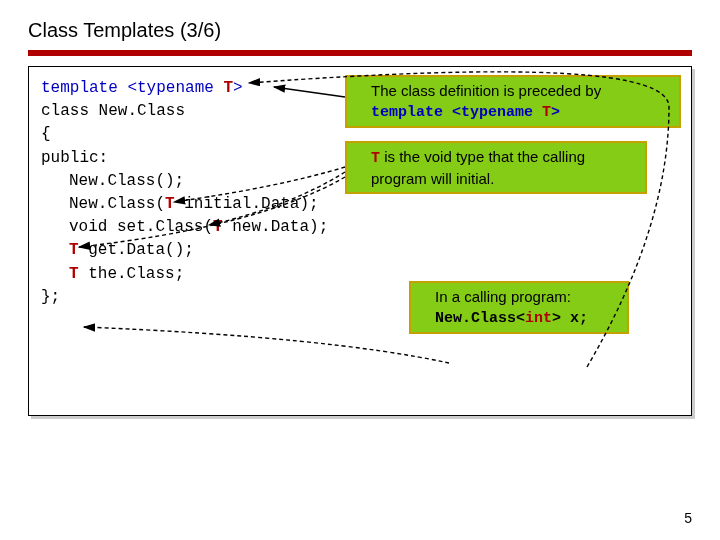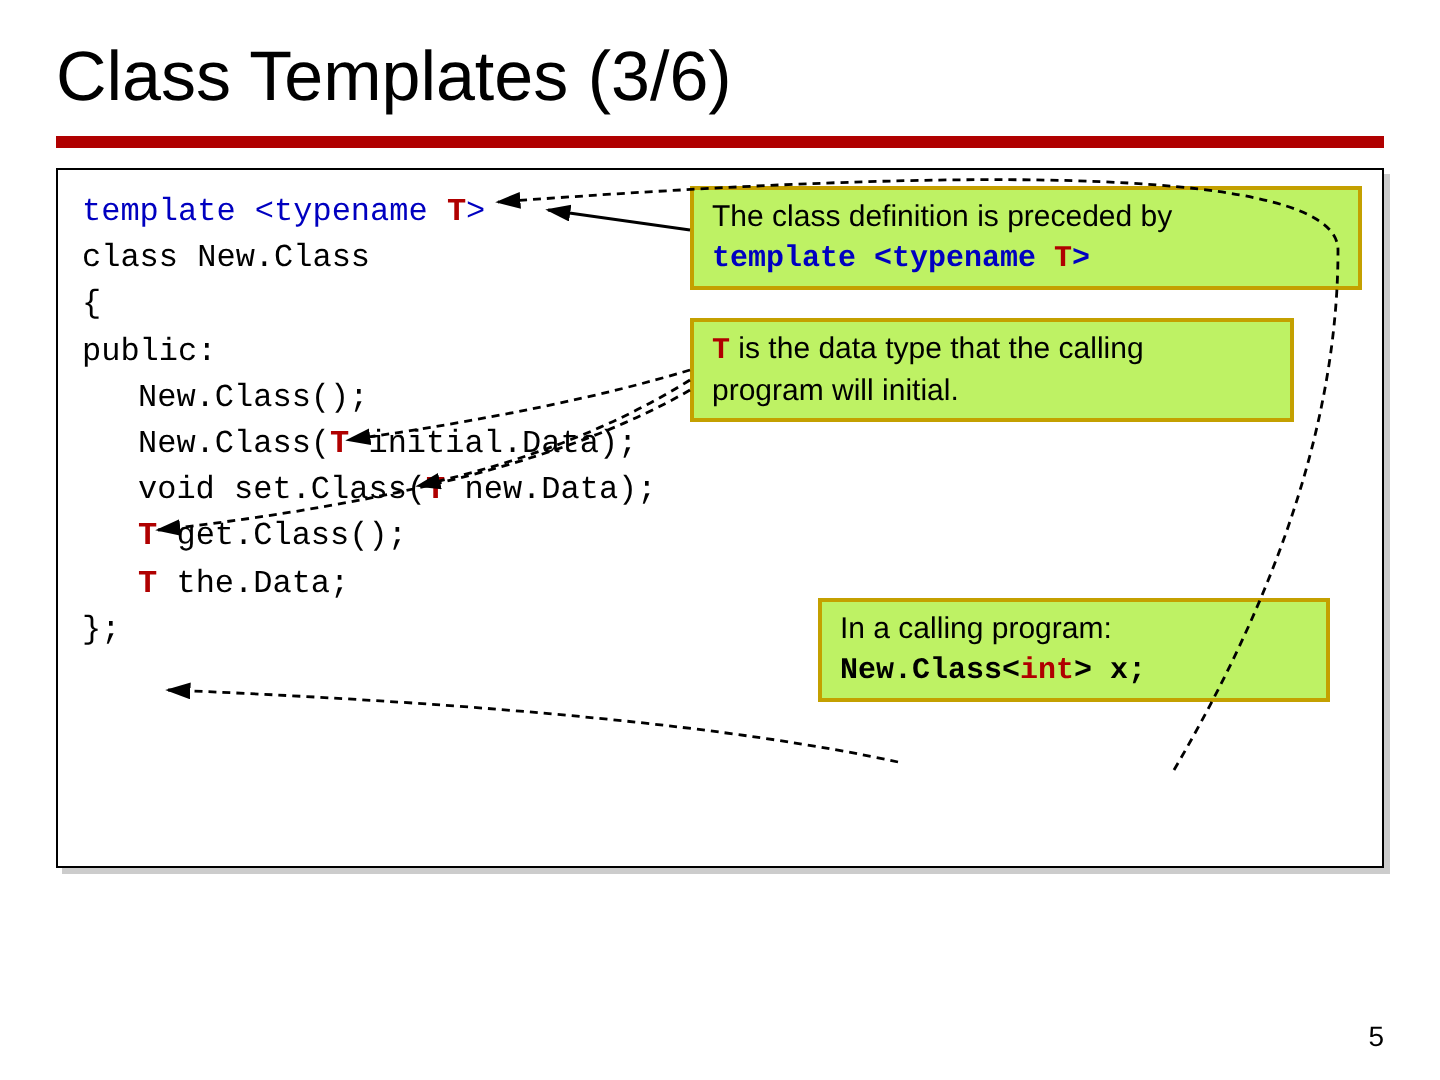--- a/index.html
+++ b/index.html
@@ -5,21 +5,21 @@
   * { box-sizing: border-box; margin: 0; padding: 0; }
   body {
     width: 720px;
     height: 540px;
     background: #ffffff;
     font-family: Verdana, Arial, sans-serif;
     position: relative;
     padding: 18px 28px;
   }
   .title {
-    font-size: 35px;
+    font-size: 20px;
     font-weight: 400;
     color: #000;
     line-height: 1.2;
     margin-bottom: 8px;
   }
   .title-rule {
     height: 6px;
     background: #b00000;
     width: 100%;
     margin-bottom: 10px;
@@ -35,34 +35,34 @@
     line-height: 1.45;
     box-shadow: 3px 3px 0 #ccc;
   }
   .code-line { white-space: pre; }
   .k { color: #0000c0; }
   .T { color: #b00000; font-weight: bold; }
   .indent1 { padding-left: 28px; }
 
   .callout {
     position: absolute;
-    background: #bef264;
+    background: #84cc16;
     border: 2px solid #c4a000;
-    padding: 4px 9px;
+    padding: 4px 24px;
     font-family: Verdana, Arial, sans-serif;
     font-size: 15px;
     line-height: 1.3;
   }
   .callout .mono { font-family: "Courier New", monospace; font-weight: bold; }
   .callout .T { font-family: "Courier New", monospace; font-weight: bold; }
   .ul { text-decoration: underline; }
 
   #callout1 { left: 316px; top: 8px; width: 336px; }
   #callout2 { left: 316px; top: 74px; width: 302px; }
-  #callout3 { left: 380px; top: 214px; width: 256px; }
+  #callout3 { left: 380px; top: 214px; width: 220px; }
   #callout3 .under-line { margin-top: 6px; }
 
   .svg-layer {
     position: absolute;
     left: 0; top: 0;
     width: 664px; height: 350px;
     pointer-events: none;
   }
 
   .page-num {
@@ -83,32 +83,32 @@
 
 <div class="code-box">
 
   <div class="code-line"><span class="k">template &lt;typename </span><span class="T">T</span><span class="k">&gt;</span></div>
   <div class="code-line">class New.Class</div>
   <div class="code-line">{</div>
   <div class="code-line">public:</div>
   <div class="code-line indent1">New.Class();</div>
   <div class="code-line indent1"><span>New.Class(</span><span class="T">T</span><span> initial.Data);</span></div>
   <div class="code-line indent1"><span>void set.Class(</span><span class="T">T</span><span> new.Data);</span></div>
-  <div class="code-line indent1"><span class="T">T</span><span> get.Class();</span></div>
+  <div class="code-line indent1"><span class="T">T</span><span> get.Data();</span></div>
   <div class="code-line"></div>
-  <div class="code-line indent1"><span class="T">T</span><span> the.Data;</span></div>
+  <div class="code-line indent1"><span class="T">T</span><span> the.Class;</span></div>
   <div class="code-line">};</div>
 
   <div class="callout" id="callout1">
     <span>The class definition is preceded by</span><br>
     <span class="mono k">template &lt;typename </span><span class="mono T">T</span><span class="mono k">&gt;</span>
   </div>
 
   <div class="callout" id="callout2">
-    <span class="T">T</span><span> is the data type that the calling</span><br>
+    <span class="T">T</span><span> is the void type that the calling</span><br>
     <span>program will initial.</span>
   </div>
 
   <div class="callout" id="callout3">
     <span>In a calling program:</span><br>
     <span class="mono">New.Class&lt;</span><span class="mono T">int</span><span class="mono">&gt; x;</span>
   </div>
 
   <svg class="svg-layer" viewBox="0 0 664 350">
     <defs>

